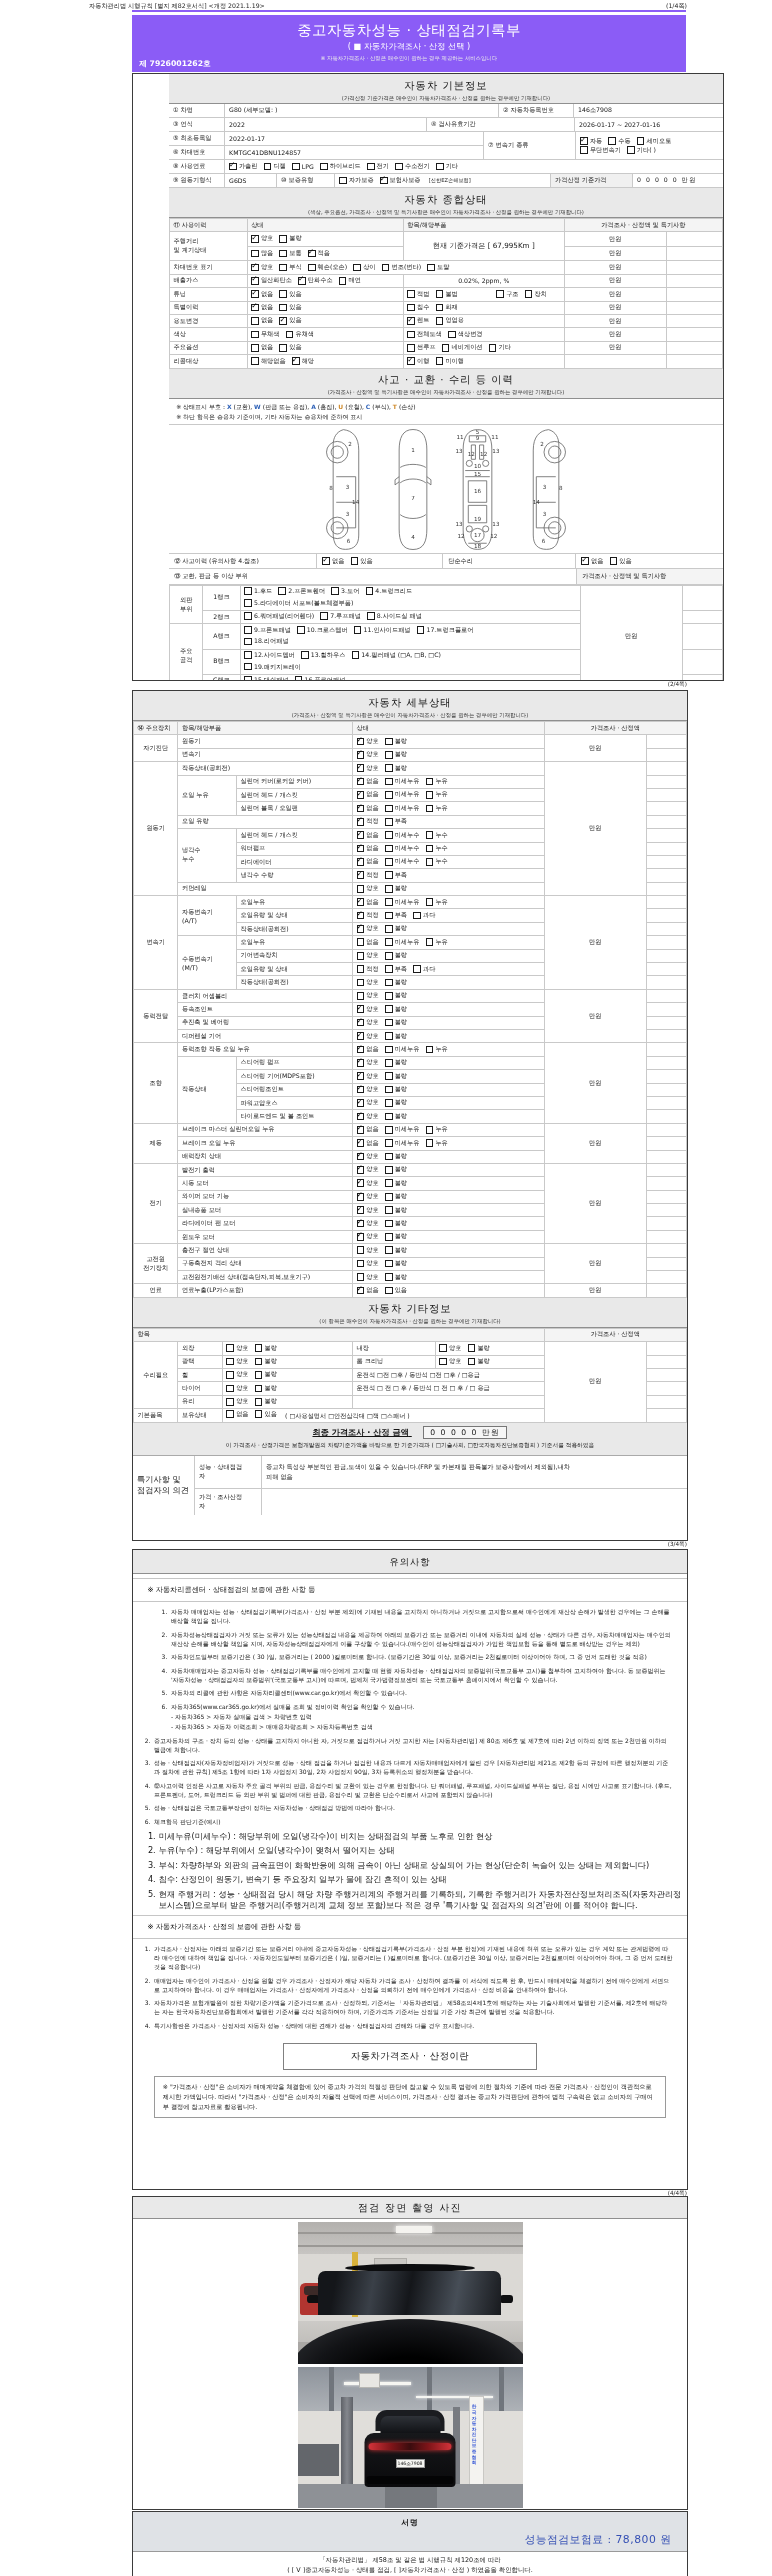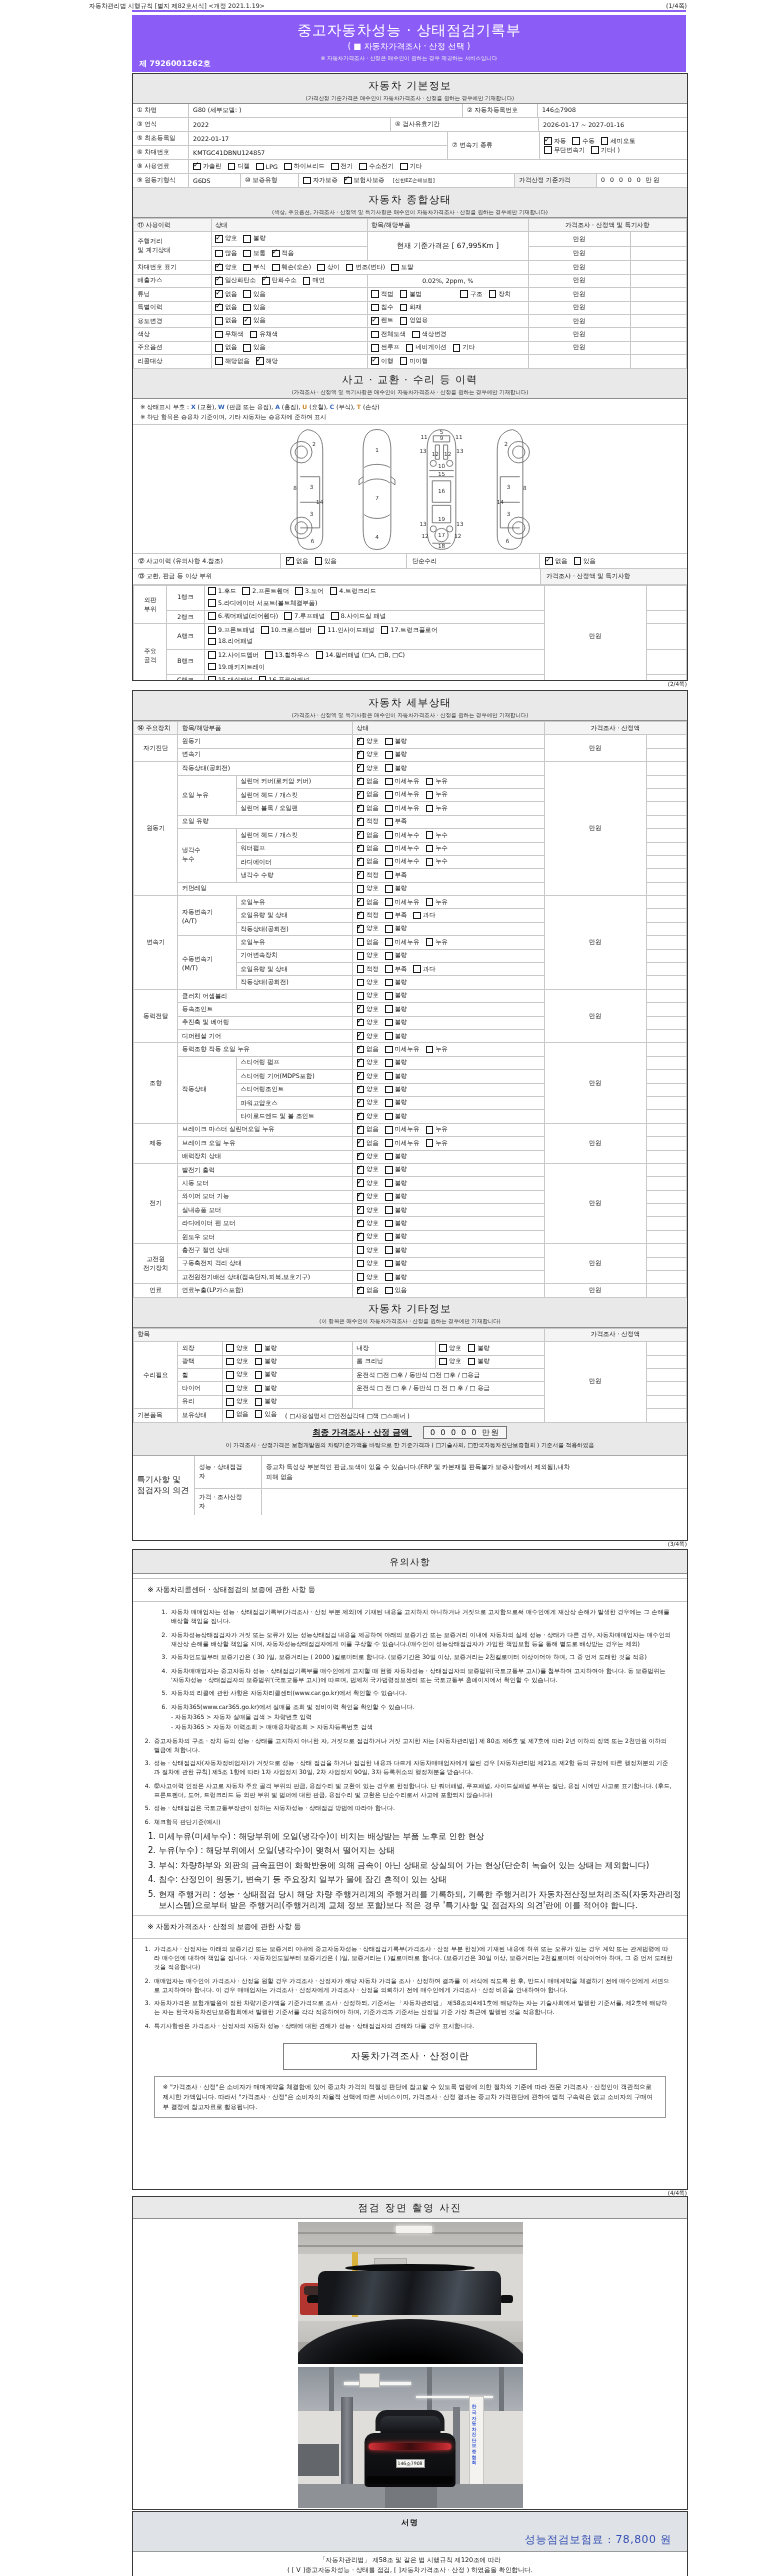--- a/index.html
+++ b/index.html
@@ -13,21 +13,21 @@
 
   
   .hdrbox{top:10.3px;height:62px;background:#8b5cf6;color:#fff;text-align:center;}
   .hdrbox .strip{position:absolute;top:2.1px;left:0;right:0;height:2.6px;background:#fff;}
   .hdr-title{padding-top:10.8px;font-size:14.4px;letter-spacing:0.5px;}
   .hdr-sub{margin-top:1px;font-size:8.2px;}
   .hdr-note{margin-top:2.6px;font-size:5.4px;color:#eaeaea;}
   .hdr-docno{position:absolute;left:7.2px;bottom:3.6px;font-size:7.7px;font-weight:bold;}
 
   .pagebox{border:1.5px solid #3b3b3b;background:#fff;overflow:hidden;}
-  .p1{top:73px;height:606px;}
+  .p1{top:73px;height:606px;padding-left:36px;}
   .p2{top:690px;height:849px;}
   .noticebox{top:1549px;height:639px;border:1.5px solid #3b3b3b;background:#fff;overflow:hidden;}
   .photobox{top:2196px;height:312px;border:1.5px solid #3b3b3b;background:#fff;overflow:hidden;}
   .signbox{top:2511px;height:65px;border:1px solid #3b3b3b;background:#fff;overflow:hidden;}
   .pagemark{position:absolute;right:86px;font-size:5.7px;color:#222;}
 
   .sec-head{background:#e9e9e9;border-bottom:0.5px solid #8f8f8f;text-align:center;height:30px;box-sizing:border-box;padding-top:4.6px;}
   .sec-title{font-size:10.3px;letter-spacing:1px;}
   .sec-sub{font-size:5.4px;color:#333;margin-top:2.1px;}
 
@@ -1694,21 +1694,21 @@
         <div class="nitem lv1">
           <span class="num">5.</span>
           <span class="ntext">성능 · 상태점검은 국토교통부장관이 정하는 자동차성능 · 상태점검 방법에 따라야 합니다.</span>
         </div>
         <div class="nitem lv1">
           <span class="num">6.</span>
           <span class="ntext">체크항목 판단기준(예시)</span>
         </div>
         <div class="nsub2 lv2">
           <span class="num">1.</span>
-          <span class="ntext">미세누유(미세누수) : 해당부위에 오일(냉각수)이 비치는 배상받는 부품 노후로 인한 현상</span>
+          <span class="ntext">미세누유(미세누수) : 해당부위에 오일(냉각수)이 비치는 상태점검의 부품 노후로 인한 현상</span>
         </div>
         <div class="nsub2 lv2">
           <span class="num">2.</span>
           <span class="ntext">누유(누수) : 해당부위에서 오일(냉각수)이 맺혀서 떨어지는 상태</span>
         </div>
         <div class="nsub2 lv2">
           <span class="num">3.</span>
           <span class="ntext">부식: 차량하부와 외판의 금속표면이 화학반응에 의해 금속이 아닌 상태로 상실되어 가는 현상(단순히 녹슬어 있는 상태는 제외합니다)</span>
         </div>
         <div class="nsub2 lv2">

